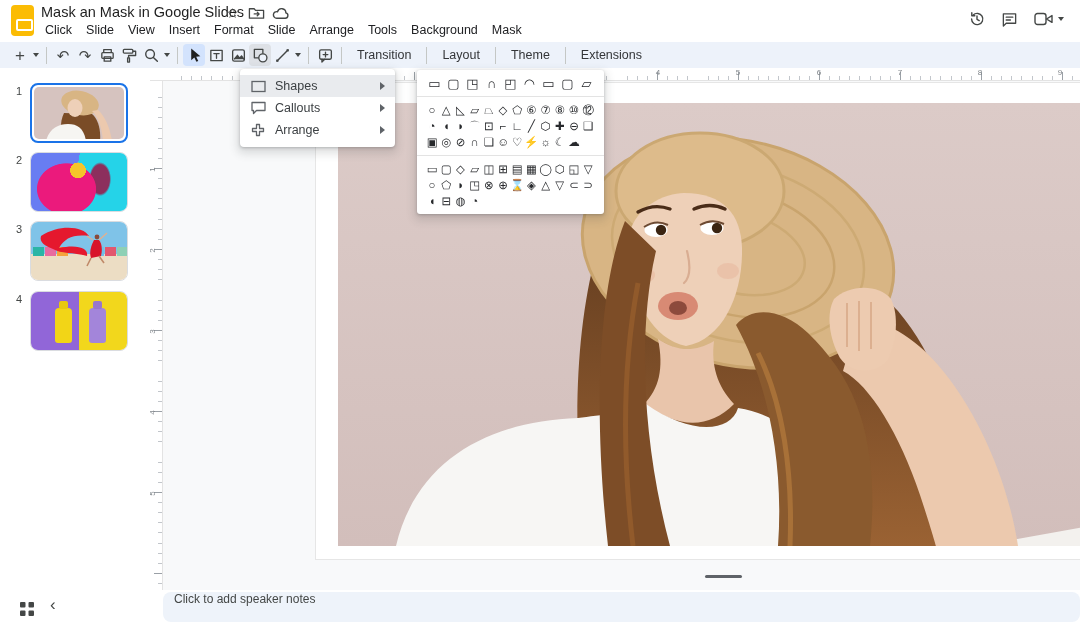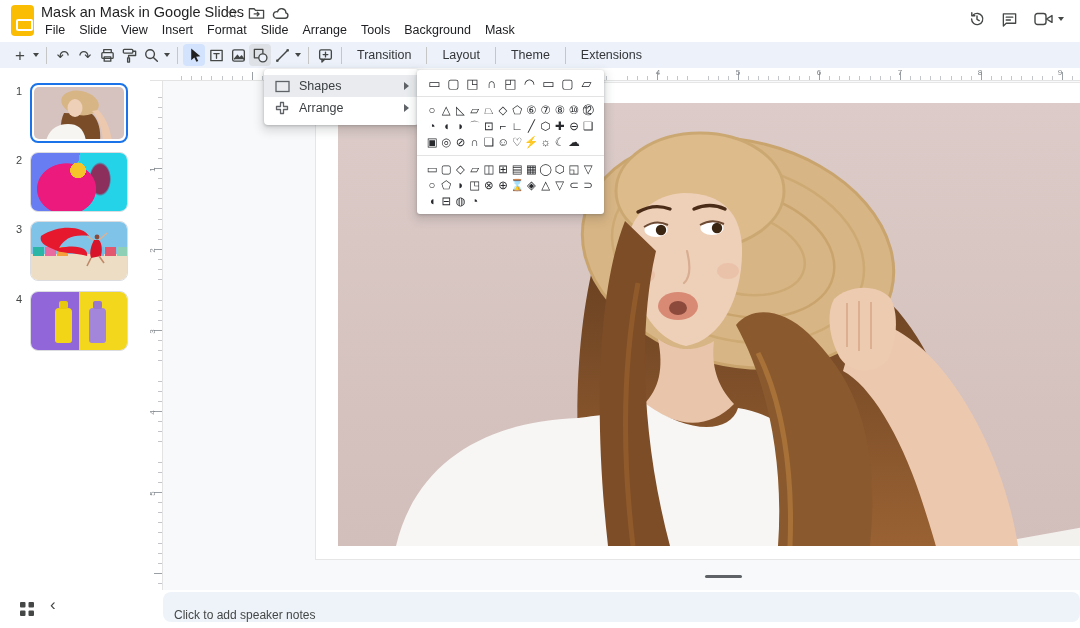--- a/index.html
+++ b/index.html
@@ -77,26 +77,26 @@
   .bottle.y{left:24px;background:#f2d517;}
   .bottle.y::before{background:#e8c80e;}
   .bottle.p{left:58px;background:#a385da;}
   .bottle.p::before{background:#9877cc;}
 
   
   .statusbar{position:absolute;left:0;bottom:0;right:0;height:38px;background:#fff;}
   .grid-icon{position:absolute;left:19px;top:11px;width:16px;height:16px;color:#444746;}
   .chev{position:absolute;left:50px;top:5px;font-size:17px;color:#444746;}
   .notesbox{position:absolute;left:163px;right:0;top:2px;height:30px;border-radius:8px;background:#eef3fa;
-            display:flex;align-items:flex-end;padding-left:11px;font-size:12px;color:#444746;}
+            display:flex;align-items:flex-start;padding-left:11px;font-size:12px;color:#444746;}
 
   
   .ctx-menu{position:absolute;left:240px;top:69px;width:155px;background:#fff;border-radius:4px;
             padding:6px 0;z-index:30;
-            box-shadow:0 1px 3px rgba(60,64,67,.3),0 4px 8px 3px rgba(60,64,67,.15);margin-left:24px;}
+            box-shadow:0 1px 3px rgba(60,64,67,.3),0 4px 8px 3px rgba(60,64,67,.15);}
   .ctx-item{height:22px;display:flex;align-items:center;padding:0 10px;gap:9px;}
   .ctx-item.hovered{background:#e9ebee;}
   .ctx-icon{width:16px;height:16px;display:flex;align-items:center;justify-content:center;color:#5f6368;}
   .ctx-label{flex:1;font-size:12.5px;color:#3c4043;}
   .subarrow{width:0;height:0;border-top:4px solid transparent;border-bottom:4px solid transparent;
             border-left:5px solid #5f6368;}
 
   
   .flyout{position:absolute;left:417px;top:70px;width:187px;background:#fff;border-radius:3px;z-index:31;
           box-shadow:0 1px 3px rgba(60,64,67,.3),0 4px 8px 3px rgba(60,64,67,.15);}
@@ -127,21 +127,21 @@
         </svg>
       </span>
       <span class="hicon">
         <svg width="18" height="14" viewBox="0 0 18 14" fill="none" stroke="#444746" stroke-width="1.4" stroke-linecap="round" stroke-linejoin="round">
           <path d="M4.8 12.2a3.3 3.3 0 1 1 .7-6.5 4.3 4.3 0 0 1 8.4 1.2 2.7 2.7 0 0 1-.6 5.3z"></path>
         </svg>
       </span>
     </div>
 
     <div class="menubar">
-      <span class="menu-item">File</span>
+      <span class="menu-item">Click</span>
       <span class="menu-item">Slide</span>
       <span class="menu-item">View</span>
       <span class="menu-item">Insert</span>
       <span class="menu-item">Format</span>
       <span class="menu-item">Slide</span>
       <span class="menu-item">Arrange</span>
       <span class="menu-item">Tools</span>
       <span class="menu-item">Background</span>
       <span class="menu-item">Mask</span>
     </div>
@@ -411,20 +411,29 @@
       <span class="ctx-icon">
         <svg width="15" height="13" viewBox="0 0 15 13" fill="none" stroke="#5f6368" stroke-width="1.3">
             <rect x="1" y="1.5" width="13" height="10"></rect>
           </svg>
       </span>
       <span class="ctx-label">Shapes</span>
       <span class="subarrow"></span>
     </div>
     <div class="ctx-item">
       <span class="ctx-icon">
+        <svg width="15" height="14" viewBox="0 0 15 14" fill="none" stroke="#5f6368" stroke-width="1.3" stroke-linejoin="round">
+            <path d="M1 1.5h13v8h-8.5l-3 3v-3H1z"></path>
+          </svg>
+      </span>
+      <span class="ctx-label">Callouts</span>
+      <span class="subarrow"></span>
+    </div>
+    <div class="ctx-item">
+      <span class="ctx-icon">
         <svg width="14" height="14" viewBox="0 0 14 14" fill="none" stroke="#5f6368" stroke-width="1.3" stroke-linejoin="round">
             <path d="M5.5 1.5h3v4h4v3h-4v4h-3v-4h-4v-3h4z"></path>
           </svg>
       </span>
       <span class="ctx-label">Arrange</span>
       <span class="subarrow"></span>
     </div>
   </div>
 
   <div class="flyout">

